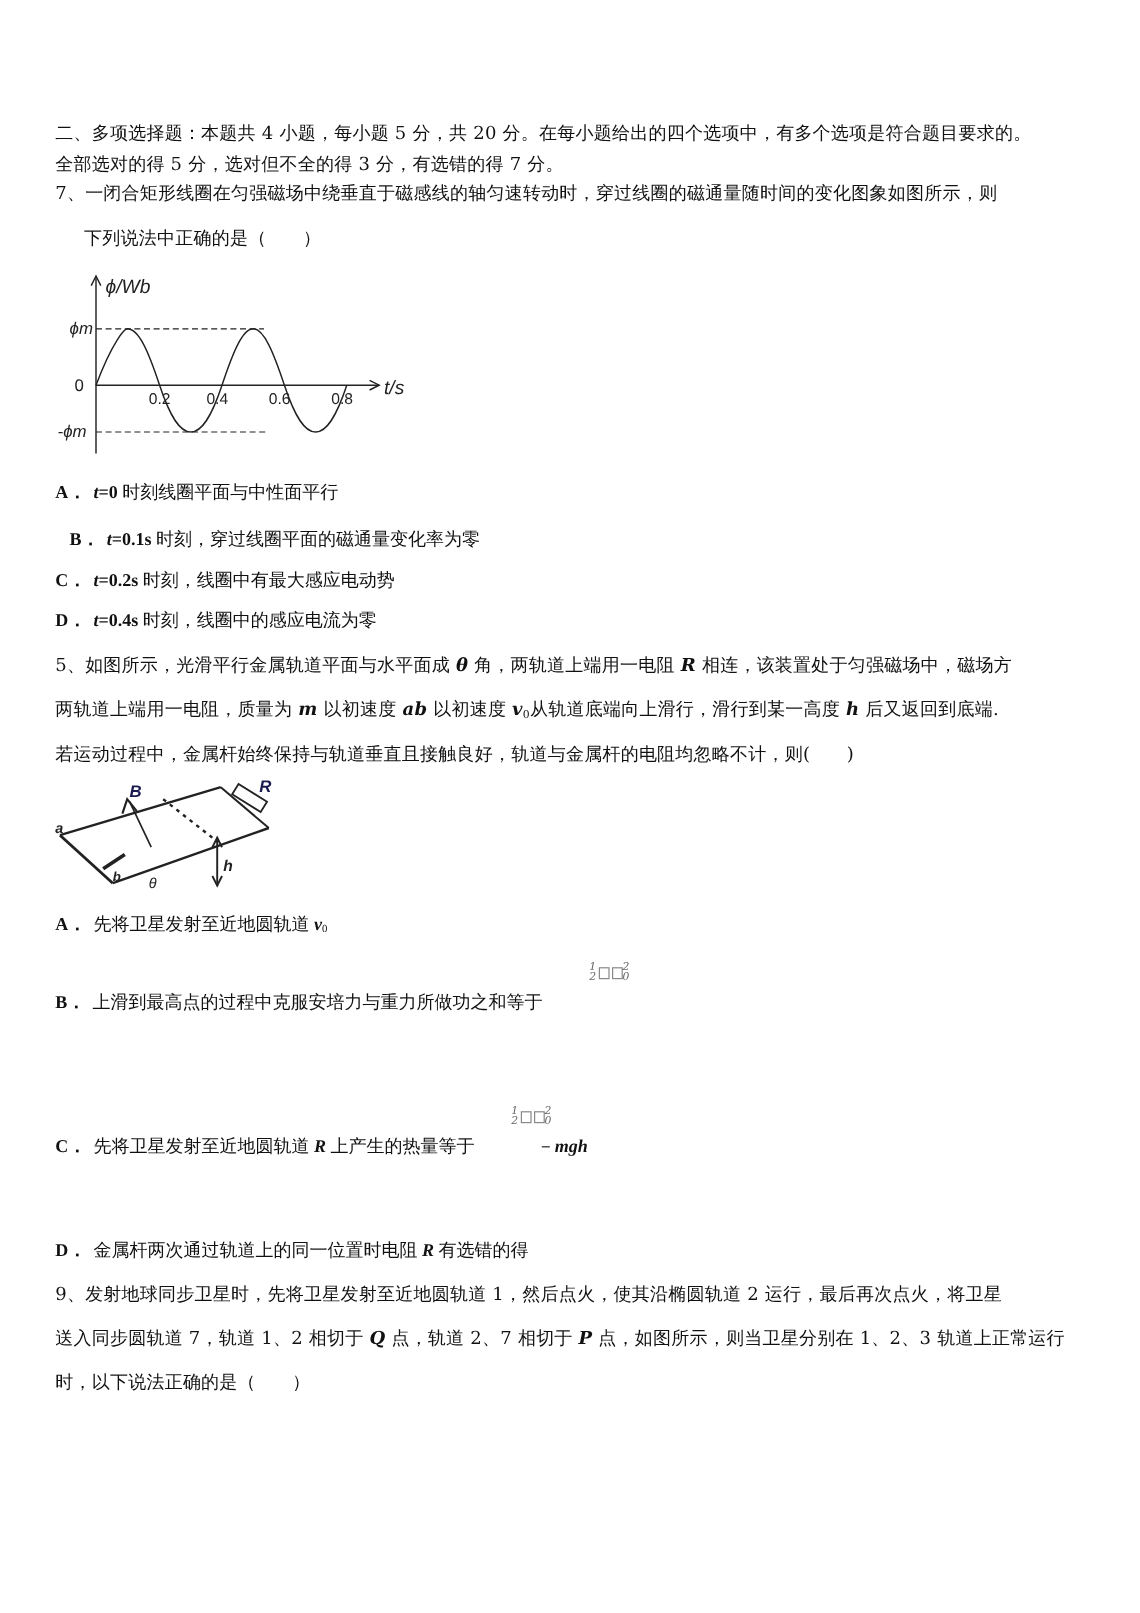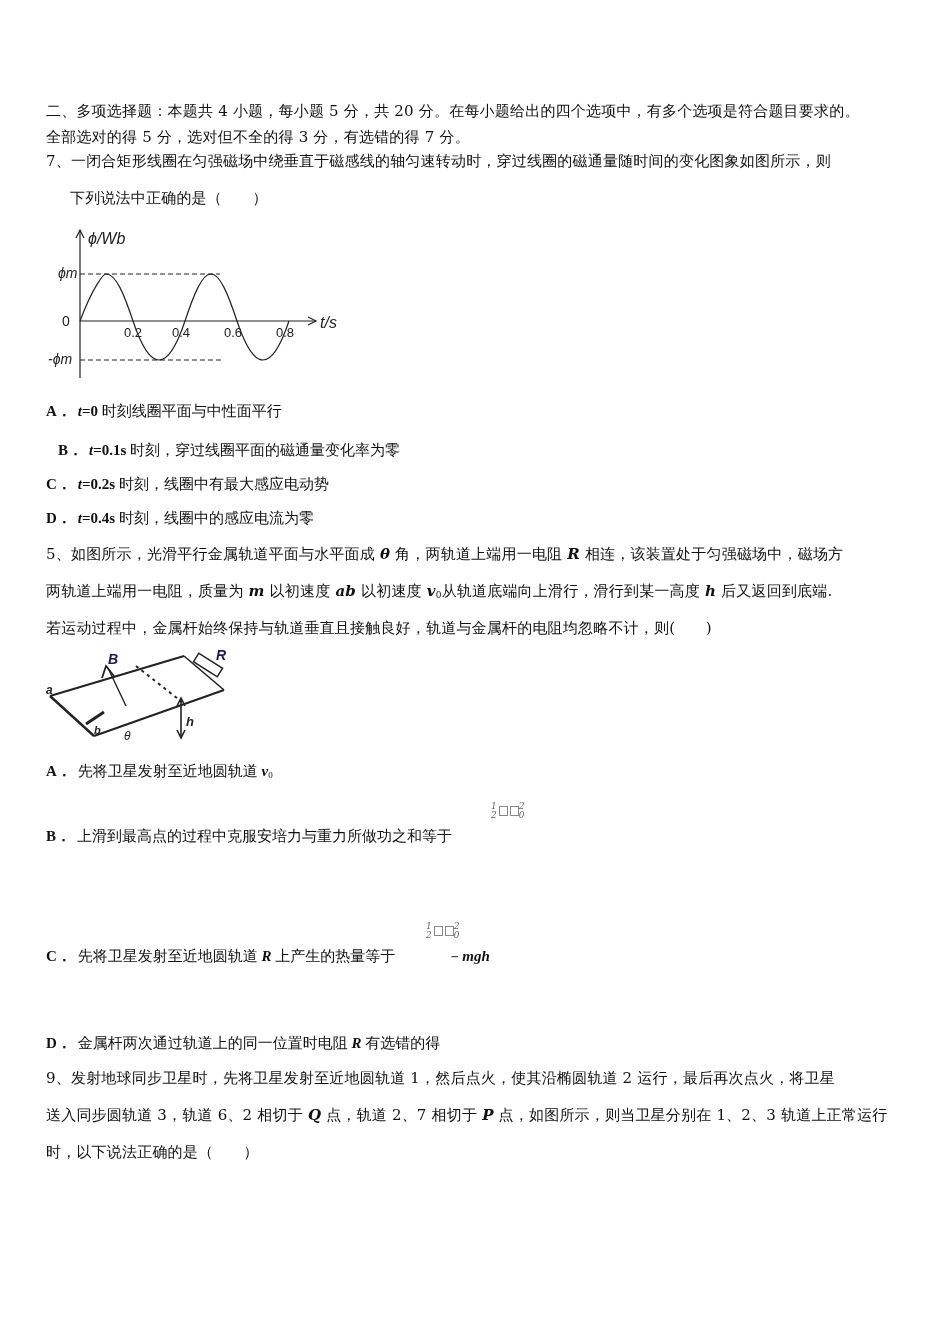--- a/index.html
+++ b/index.html
@@ -112,15 +112,15 @@
 <div class="frac" style="left:426px;top:922px;">
   <span style="display:inline-block;text-align:center;vertical-align:middle;line-height:9px;"><span>1</span><br><span>2</span></span><span class="box"></span><span class="box"></span><span style="display:inline-block;vertical-align:middle;line-height:9px;"><span>2</span><br><span>0</span></span>
 </div>
 
 <div class="opt" style="top:1033px;">
   <b class="lab">D．</b><span>金属杆两次通过轨道上的同一位置时电阻 </span><span class="bit">R</span><span> 有选错的得</span>
 </div>
 
 <div class="line" style="top:1068px;">9、发射地球同步卫星时，先将卫星发射至近地圆轨道 1，然后点火，使其沿椭圆轨道 2 运行，最后再次点火，将卫星</div>
 <div class="line" style="top:1105px;">
-  <span>送入同步圆轨道 3，轨道 6、2 相切于 </span><span class="bit">Q</span><span> 点，轨道 2、7 相切于 </span><span class="bit">P</span><span> 点，如图所示，则当卫星分别在 1、2、3 轨道上正常运行</span>
+  <span>送入同步圆轨道 7，轨道 1、2 相切于 </span><span class="bit">Q</span><span> 点，轨道 2、7 相切于 </span><span class="bit">P</span><span> 点，如图所示，则当卫星分别在 1、2、3 轨道上正常运行</span>
 </div>
 <div class="line" style="top:1142px;">时，以下说法正确的是（　　）</div>
 
 </body></html>

